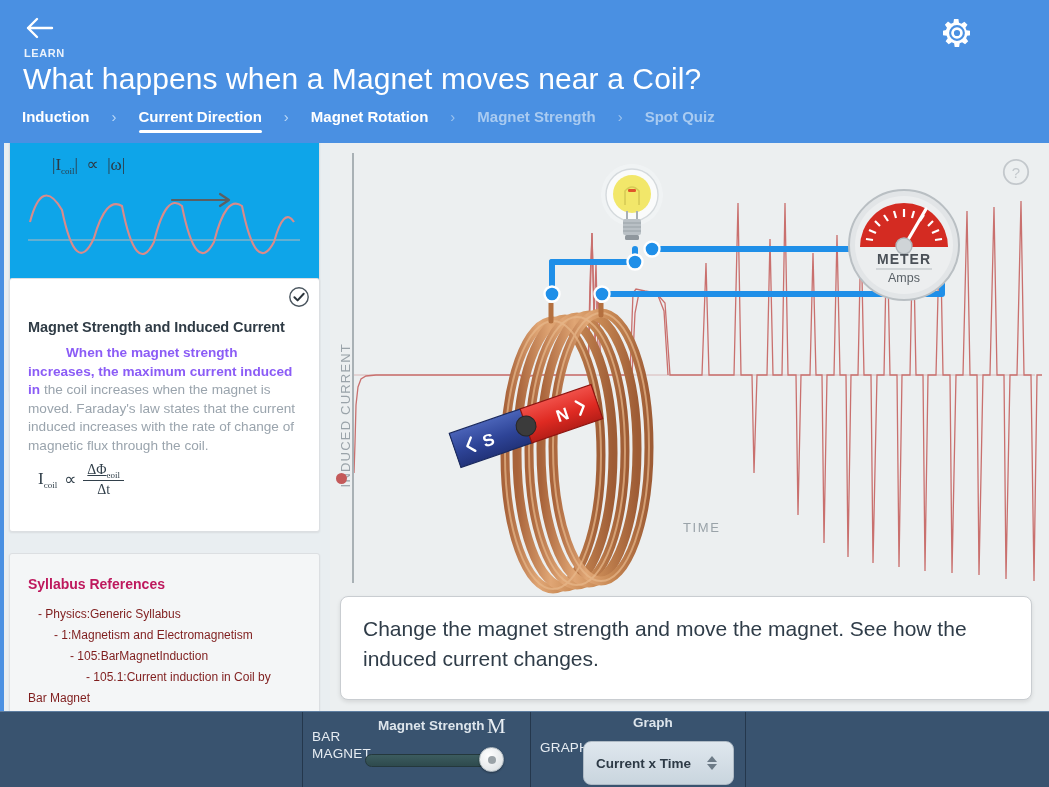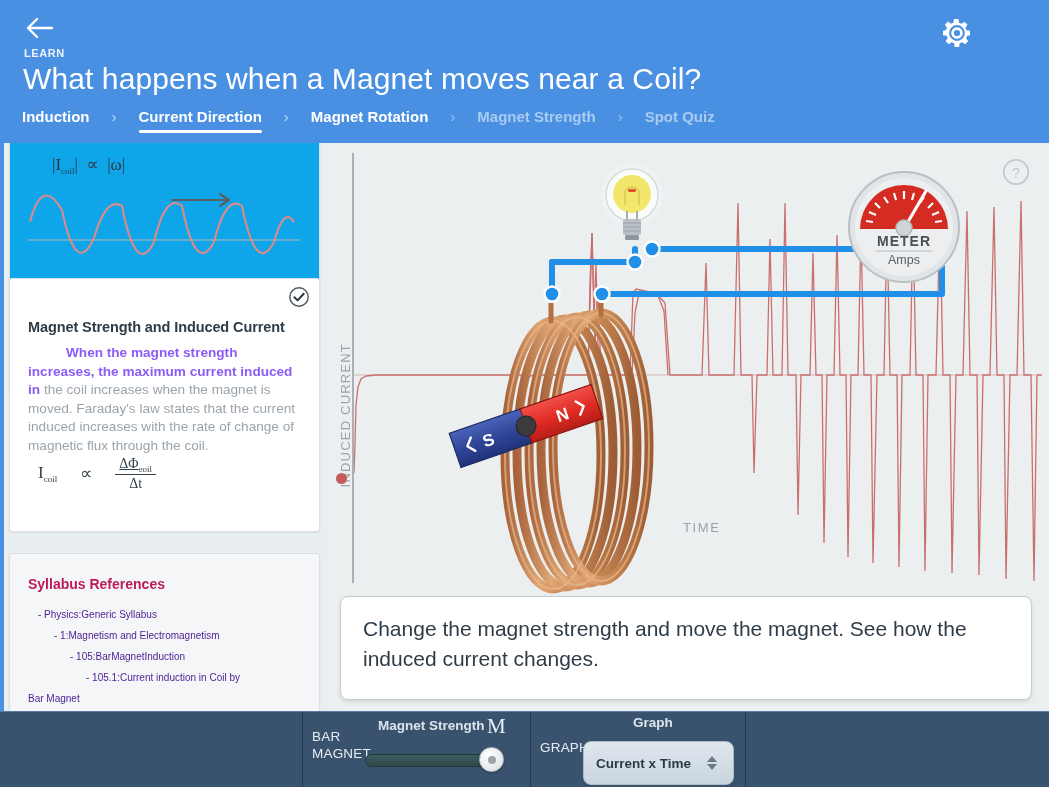--- a/index.html
+++ b/index.html
@@ -74,33 +74,33 @@
   
   #card-note { top: 135px; height: 254px; padding: 16px 18px 10px 18px; }
   .check-icon { position: absolute; right: 9px; top: 7px; width: 22px; height: 22px; cursor: pointer; }
   .note-title {
     font-size: 14.5px; font-weight: 700; color: #2f3b45; margin: 24px 0 9px 0;
     letter-spacing: -.1px;
   }
   .note-body { font-size: 13.6px; line-height: 18.6px; color: #9aa4ad; }
   .note-body b { color: #8b5cf6; font-weight: 700; margin-left: 38px; }
   .formula-note {
-    margin-top: 0; margin-left: 10px;
+    margin-top: 6px; margin-left: 10px;
     font-family: "Liberation Serif", serif; color: #32404b;
-    display: inline-flex; align-items: center; gap: 23px; font-size: 17px;
+    display: inline-flex; align-items: center; gap: 7px; font-size: 17px;
   }
   .frac { display: inline-flex; flex-direction: column; align-items: center; font-size: 14px; }
   .frac .num { border-bottom: 1px solid #32404b; padding: 0 4px 1px 4px; text-decoration: underline; }
   .frac .den { padding-top: 1px; }
   sub { font-size: 9px; }
 
   
   #card-syllabus { top: 410px; height: 200px; padding: 22px 18px; background: #f4f6f7; }
   .syl-title { font-size: 14px; font-weight: 700; color: #be185d; margin-bottom: 12px; }
-  .syl-line { font-size: 10px; color: #4c1d95; line-height: 21px; white-space: nowrap; }
+  .syl-line { font-size: 12px; color: #7f1d1d; line-height: 21px; white-space: nowrap; }
   .ind1 { margin-left: 10px; } .ind2 { margin-left: 26px; }
   .ind3 { margin-left: 42px; } .ind4 { margin-left: 58px; }
 
   
   .sim {
     position: absolute; left: 330px; top: 143px; width: 719px; height: 568px;
     background: #eceff0; overflow: hidden;
   }
   .help-icon { position: absolute; right: 18px; top: 14px; width: 30px; height: 30px; cursor: pointer; }
   .axis-v { position: absolute; left: 22px; top: 10px; width: 2px; height: 430px; background: #a9b1b5; }
@@ -111,21 +111,21 @@
   .axis-dot {
     position: absolute; left: 6px; top: 330px; width: 11px; height: 11px;
     border-radius: 50%; background: #c45a5a;
   }
   .axis-label-x {
     position: absolute; left: 353px; top: 377px; font-size: 13px;
     letter-spacing: 1.6px; color: #9aa3a9;
   }
   .graph-svg { position: absolute; left: 0; top: 0; width: 719px; height: 568px; }
   .bulb { position: absolute; left: 269px; top: 18px; width: 66px; height: 96px; }
-  .meter { position: absolute; left: 516px; top: 26px; width: 116px; height: 116px; }
+  .meter { position: absolute; left: 516px; top: 44px; width: 116px; height: 116px; }
   .coil-wrap { position: absolute; left: 165px; top: 160px; width: 160px; height: 300px; }
   .magnet { position: absolute; left: 120px; top: 258px; width: 152px; height: 50px;
             transform: rotate(-19deg); cursor: grab; }
 
   
   .callout {
     position: absolute; left: 340px; top: 596px; width: 692px; height: 104px;
     background: #ffffff; border: 1px solid #c9cdd1; border-radius: 8px;
     box-shadow: 0 2px 4px rgba(0,0,0,.10);
     padding: 17px 22px; z-index: 40;

